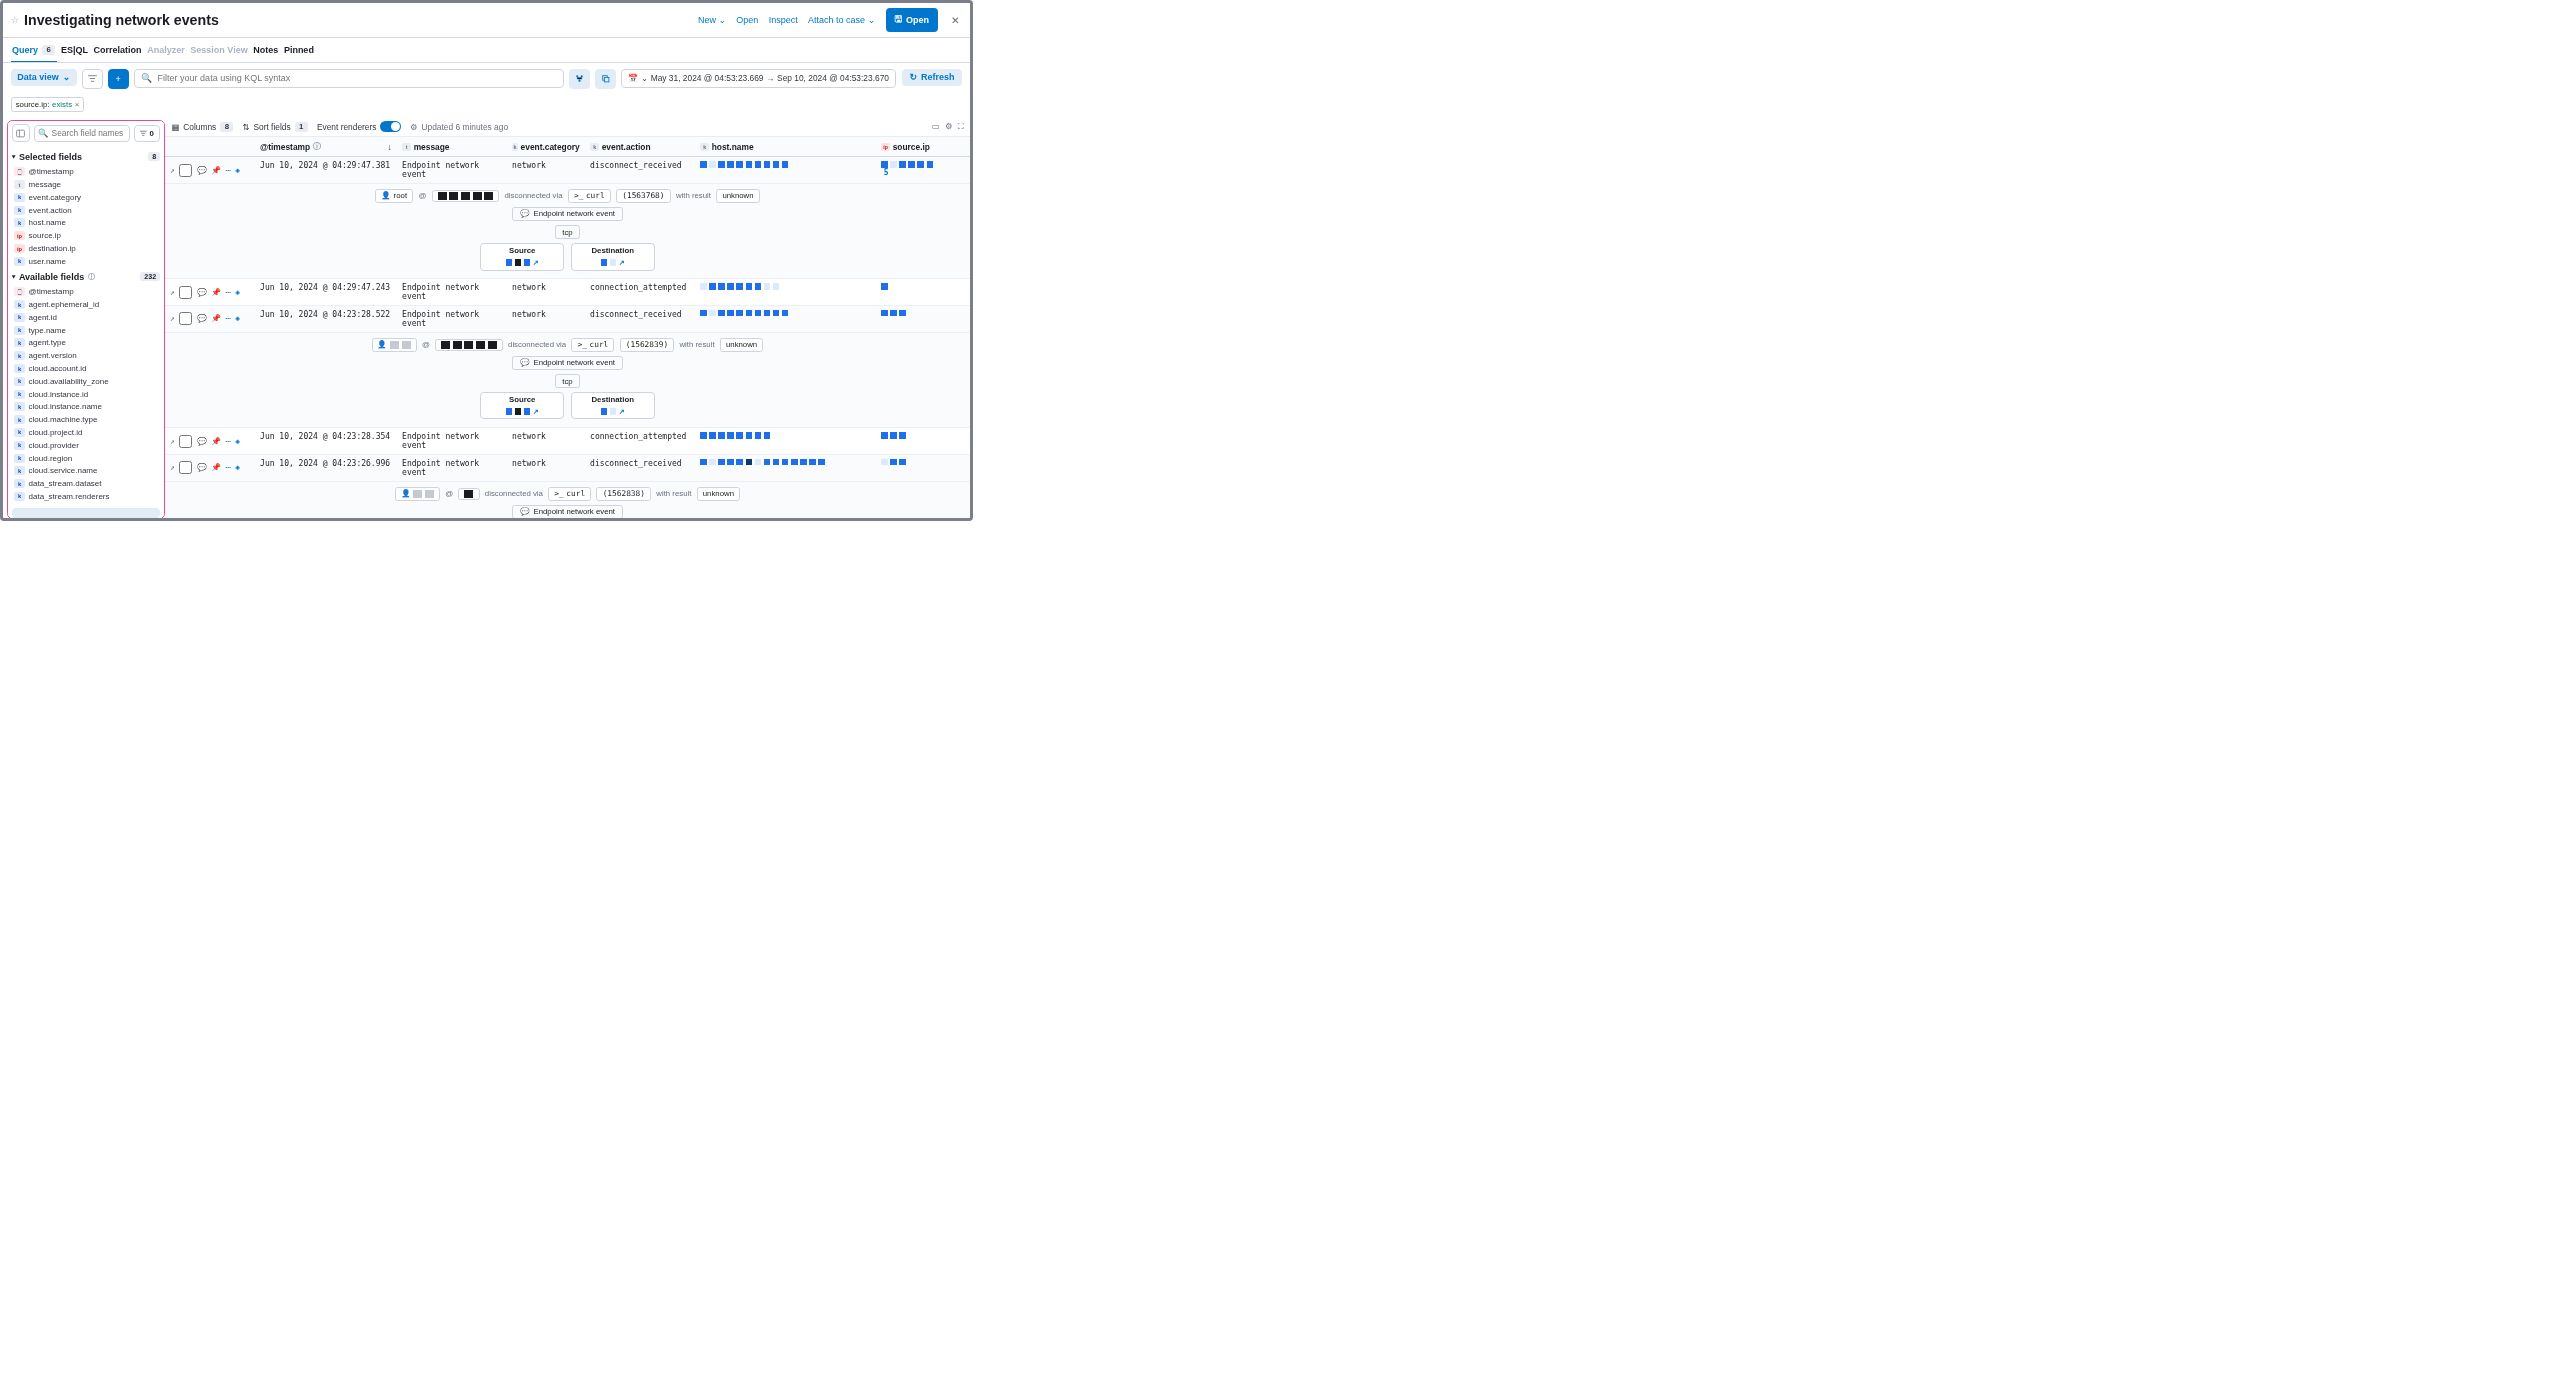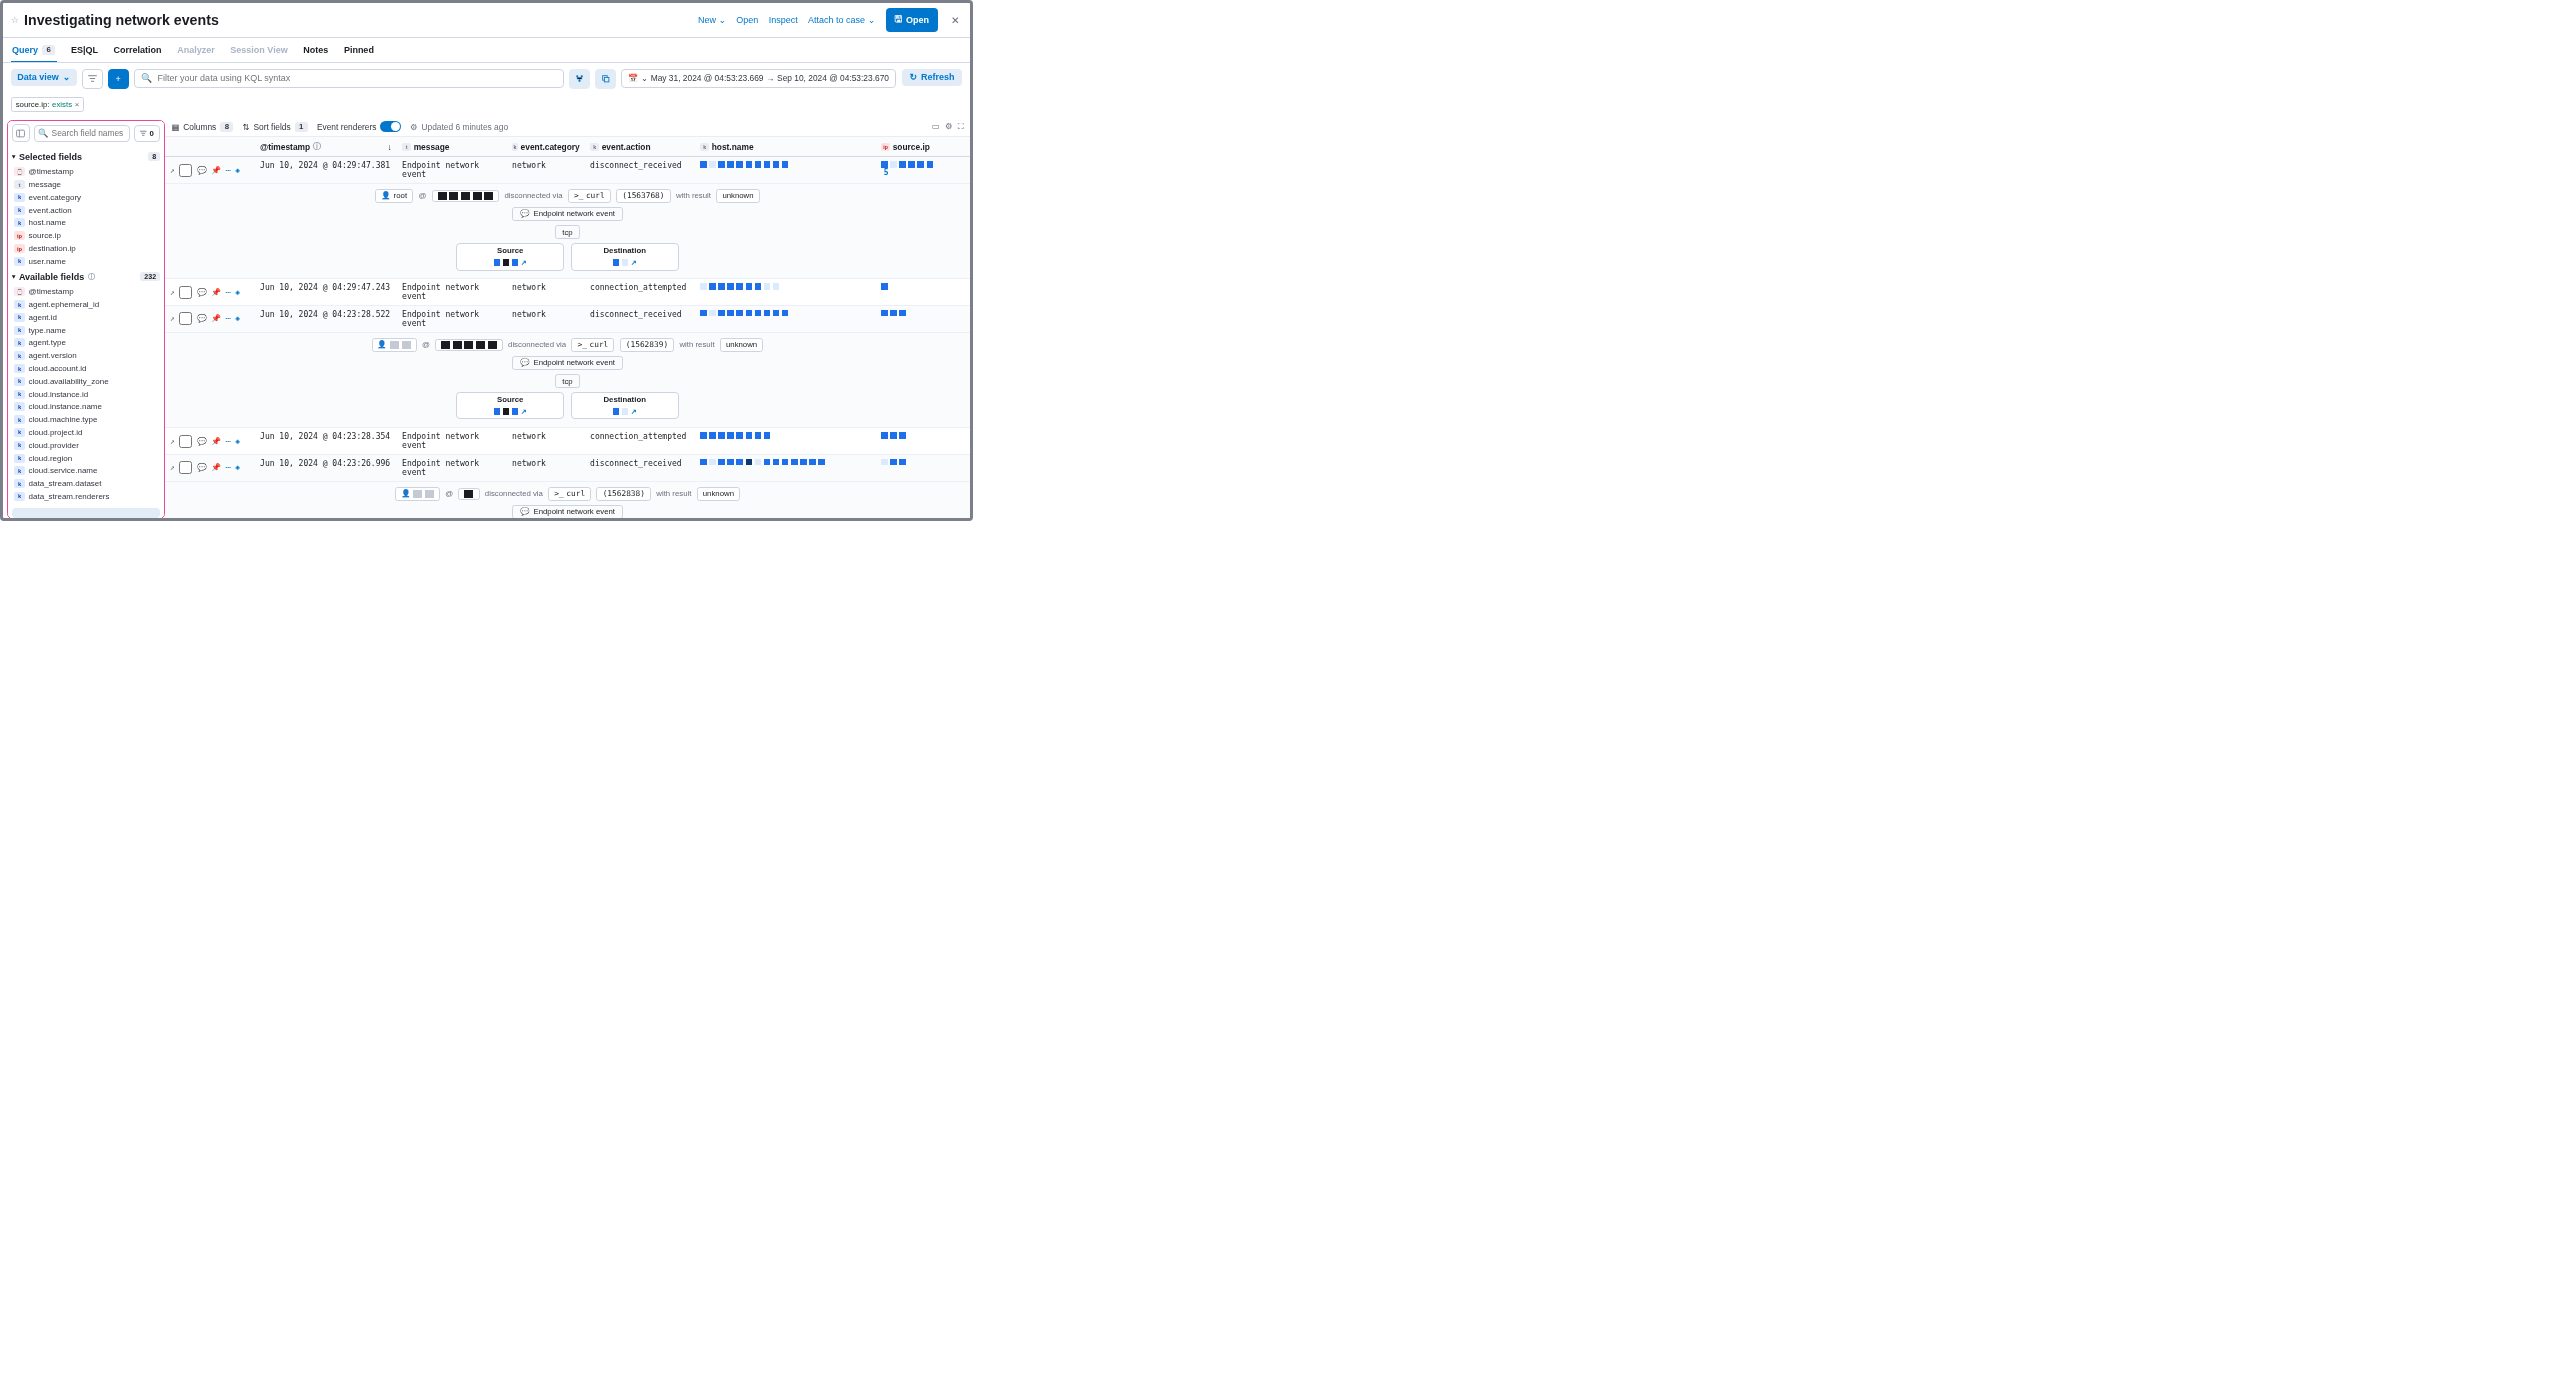--- a/index.html
+++ b/index.html
@@ -9,21 +9,21 @@
 
 .header { display: flex; align-items: center; padding: 5.2px 7.8px; border-bottom: 0.6px solid #d3dae6; }
 .star-icon { color: #98a2b3; margin-right: 5.2px; cursor: pointer; }
 .title { font-size: 14.2px; font-weight: 700; flex: 1; }
 .header-actions { display: flex; align-items: center; gap: 10.3px; }
 .link-btn { color: #0077cc; font-weight: 500; cursor: pointer; display: inline-flex; align-items: center; gap: 2.6px; }
 .save-btn { background: #07c; color: #fff; padding: 3.9px 9px; border-radius: 3.9px; font-weight: 600; display: inline-flex; align-items: center; gap: 3.9px; cursor: pointer; }
 .close-x { color: #69707d; cursor: pointer; font-size: 10.3px; padding: 0 2.6px; }
 
 
-.tabs { display: flex; gap: 13px; padding: 0 7.8px; border-bottom: 0.6px solid #d3dae6; }
+.tabs { display: flex; gap: 3px; padding: 0 7.8px; border-bottom: 0.6px solid #d3dae6; }
 .tab { padding: 6.5px 1.3px; font-weight: 600; color: #1a1c21; cursor: pointer; display: inline-flex; align-items: center; gap: 3.9px; border-bottom: 1.3px solid transparent; }
 .tab.active { color: #07c; border-bottom-color: #07c; }
 .tab.disabled { color: #abb4c4; cursor: default; }
 .badge { background: #e9edf3; color: #343741; font-size: 7.8px; padding: 0.6px 4.5px; border-radius: 2.6px; font-weight: 600; }
 
 
 .querybar { display: flex; align-items: flex-start; gap: 5.2px; padding: 5.2px 7.8px; flex-wrap: wrap; }
 .dataview-btn { background: #e1ecf7; color: #07c; padding: 3.9px 6.5px; border-radius: 3.9px; font-weight: 600; display: inline-flex; align-items: center; gap: 3.9px; cursor: pointer; }
 .icon-btn { width: 20.7px; height: 20.7px; border: 0.6px solid #cdd3df; border-radius: 3.9px; display: inline-flex; align-items: center; justify-content: center; cursor: pointer; color: #69707d; background: #fff; }
 .icon-btn.add { background: #07c; border-color: #07c; color: #fff; }
@@ -93,21 +93,21 @@
 .chip { border: 0.6px solid #cdd3df; border-radius: 2.6px; padding: 1.3px 5.2px; background: #fff; display: inline-flex; align-items: center; gap: 2.6px; font-family: -apple-system, sans-serif; font-size: 7.8px; }
 .chip.mono { font-family: "SF Mono", Menlo, Consolas, monospace; }
 .txt-muted { color: #69707d; font-family: -apple-system, sans-serif; font-size: 7.8px; }
 .redacted { display: inline-flex; gap: 2.6px; align-items: center; }
 .rb { width: 9px; height: 7.8px; background: #1a1c21; display: inline-block; }
 .rb.gray { background: #c5c9d3; }
 .badge-center { display: flex; justify-content: center; margin: 3.9px 0; }
 .endpoint-badge { border: 0.6px solid #cdd3df; border-radius: 2.6px; padding: 1.9px 6.5px; font-size: 7.8px; display: inline-flex; align-items: center; gap: 3.9px; }
 .proto-badge { border: 0.6px solid #cdd3df; border-radius: 2.6px; padding: 1.3px 6.5px; font-size: 7.8px; }
 .srcdst { display: flex; justify-content: center; gap: 6.5px; margin-top: 3.9px; }
-.sd-box { border: 0.6px solid #cdd3df; border-radius: 3.9px; width: 108px; text-align: center; padding: 2.6px; font-size: 7.8px; font-weight: 600; background: #fff;}
+.sd-box { border: 0.6px solid #cdd3df; border-radius: 3.9px; width: 84px; text-align: center; padding: 2.6px; font-size: 7.8px; font-weight: 600; background: #fff;}
 .sd-body { margin-top: 2.6px; display: flex; justify-content: center; gap: 2.6px; align-items: center; }
 .popout { color: #07c; font-size: 7.1px; }
 
 .chevron { display: inline-block; transform: rotate(90deg); font-size: 6.5px; }
 svg { display: block; }
 </style>
 </head>
 <body>
 
 <div class="app">

